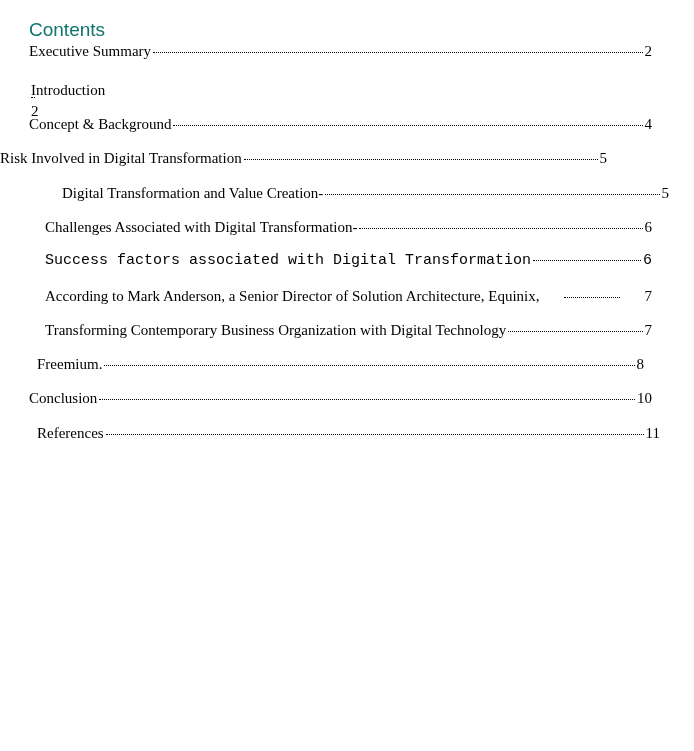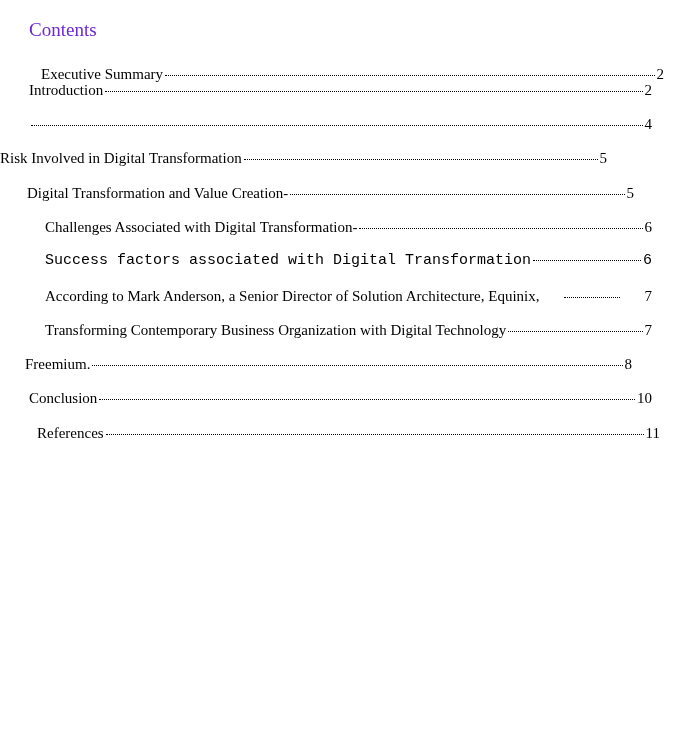--- a/index.html
+++ b/index.html
@@ -1,47 +1,48 @@
 <!DOCTYPE html>
 <html><head>
 <meta charset="utf-8">
 <style>
   html, body { margin: 0; padding: 0; background: #ffffff; }
   body { width: 694px; height: 751px; position: relative; overflow: hidden; font-family: "Liberation Serif", serif; color: #000; }
-  .toc-title { position: absolute; left: 29px; top: 19px; font-family: Liberation Serif, serif; font-size: 19px; color: #6d28d9; }
+  .toc-title { position: absolute; left: 29px; top: 19px; font-family: Liberation Sans, sans-serif; font-size: 19px; color: #0f766e; }
   .toc-entry { position: absolute; left: 0; width: 652px; display: flex; align-items: baseline; font-size: 15px; height: 20px; line-height: 20px; }
   .toc-entry .label { white-space: nowrap; }
   .toc-entry .leader { flex: 1; border-bottom: 1px dotted #000; margin: 0 2px; transform: translateY(-3px); min-width: 4px; }
   .toc-entry .page { white-space: nowrap; }
 </style>
 </head>
 <body>
 
 <div class="toc-title">Contents</div>
 <div id="toc">
-    <div class="toc-entry" style="top: 64px; padding-left: 41px; width: 623px;">
+    <div class="toc-entry" style="top: 41px; padding-left: 29px; width: 623px;">
       <span class="label">Executive Summary</span>
       <span class="leader"></span>
       <span class="page">2</span>
     </div>
-    <div class="toc-entry" style="top: 80px; padding-left: 29px; width: 623px;">
+    <div class="toc-entry" style="top: 80px; padding-left: 29px; width: 623px; flex-direction: column;">
       <span class="label">Introduction</span>
       <span class="leader"></span>
       <span class="page">2</span>
     </div>
     <div class="toc-entry" style="top: 114px; padding-left: 29px; width: 623px;">
+      <span class="label">Concept &amp; Background</span>
       <span class="leader"></span>
       <span class="page">4</span>
     </div>
     <div class="toc-entry" style="top: 148px; width: 607px;">
       <span class="label">Risk Involved in Digital Transformation</span>
       <span class="leader"></span>
       <span class="page">5</span>
     </div>
-    <div class="toc-entry" style="top: 183px; padding-left: 27px; width: 607px;">
+    <div class="toc-entry" style="top: 183px; padding-left: 62px; width: 607px;">
       <span class="label">Digital Transformation and Value Creation-</span>
       <span class="leader"></span>
       <span class="page">5</span>
     </div>
     <div class="toc-entry" style="top: 217px; padding-left: 45px; width: 607px;">
       <span class="label">Challenges Associated with Digital Transformation-</span>
       <span class="leader"></span>
       <span class="page">6</span>
     </div>
     <div class="toc-entry" style="top: 251px; padding-left: 45px; width: 607px; font-family: Liberation Mono, monospace;">
@@ -52,21 +53,21 @@
     <div class="toc-entry" style="top: 286px; padding-left: 45px; width: 607px; gap: 23px;">
       <span class="label">According to Mark Anderson, a Senior Director of Solution Architecture, Equinix,</span>
       <span class="leader"></span>
       <span class="page">7</span>
     </div>
     <div class="toc-entry" style="top: 320px; padding-left: 45px; width: 607px;">
       <span class="label">Transforming Contemporary Business Organization with Digital Technology</span>
       <span class="leader"></span>
       <span class="page">7</span>
     </div>
-    <div class="toc-entry" style="top: 354px; padding-left: 25px; width: 607px;">
+    <div class="toc-entry" style="top: 354px; padding-left: 25px; width: 607px; margin-left: 12px;">
       <span class="label">Freemium.</span>
       <span class="leader"></span>
       <span class="page">8</span>
     </div>
     <div class="toc-entry" style="top: 388px; padding-left: 29px; width: 623px;">
       <span class="label">Conclusion</span>
       <span class="leader"></span>
       <span class="page">10</span>
     </div>
     <div class="toc-entry" style="top: 423px; padding-left: 37px; width: 623px;">

